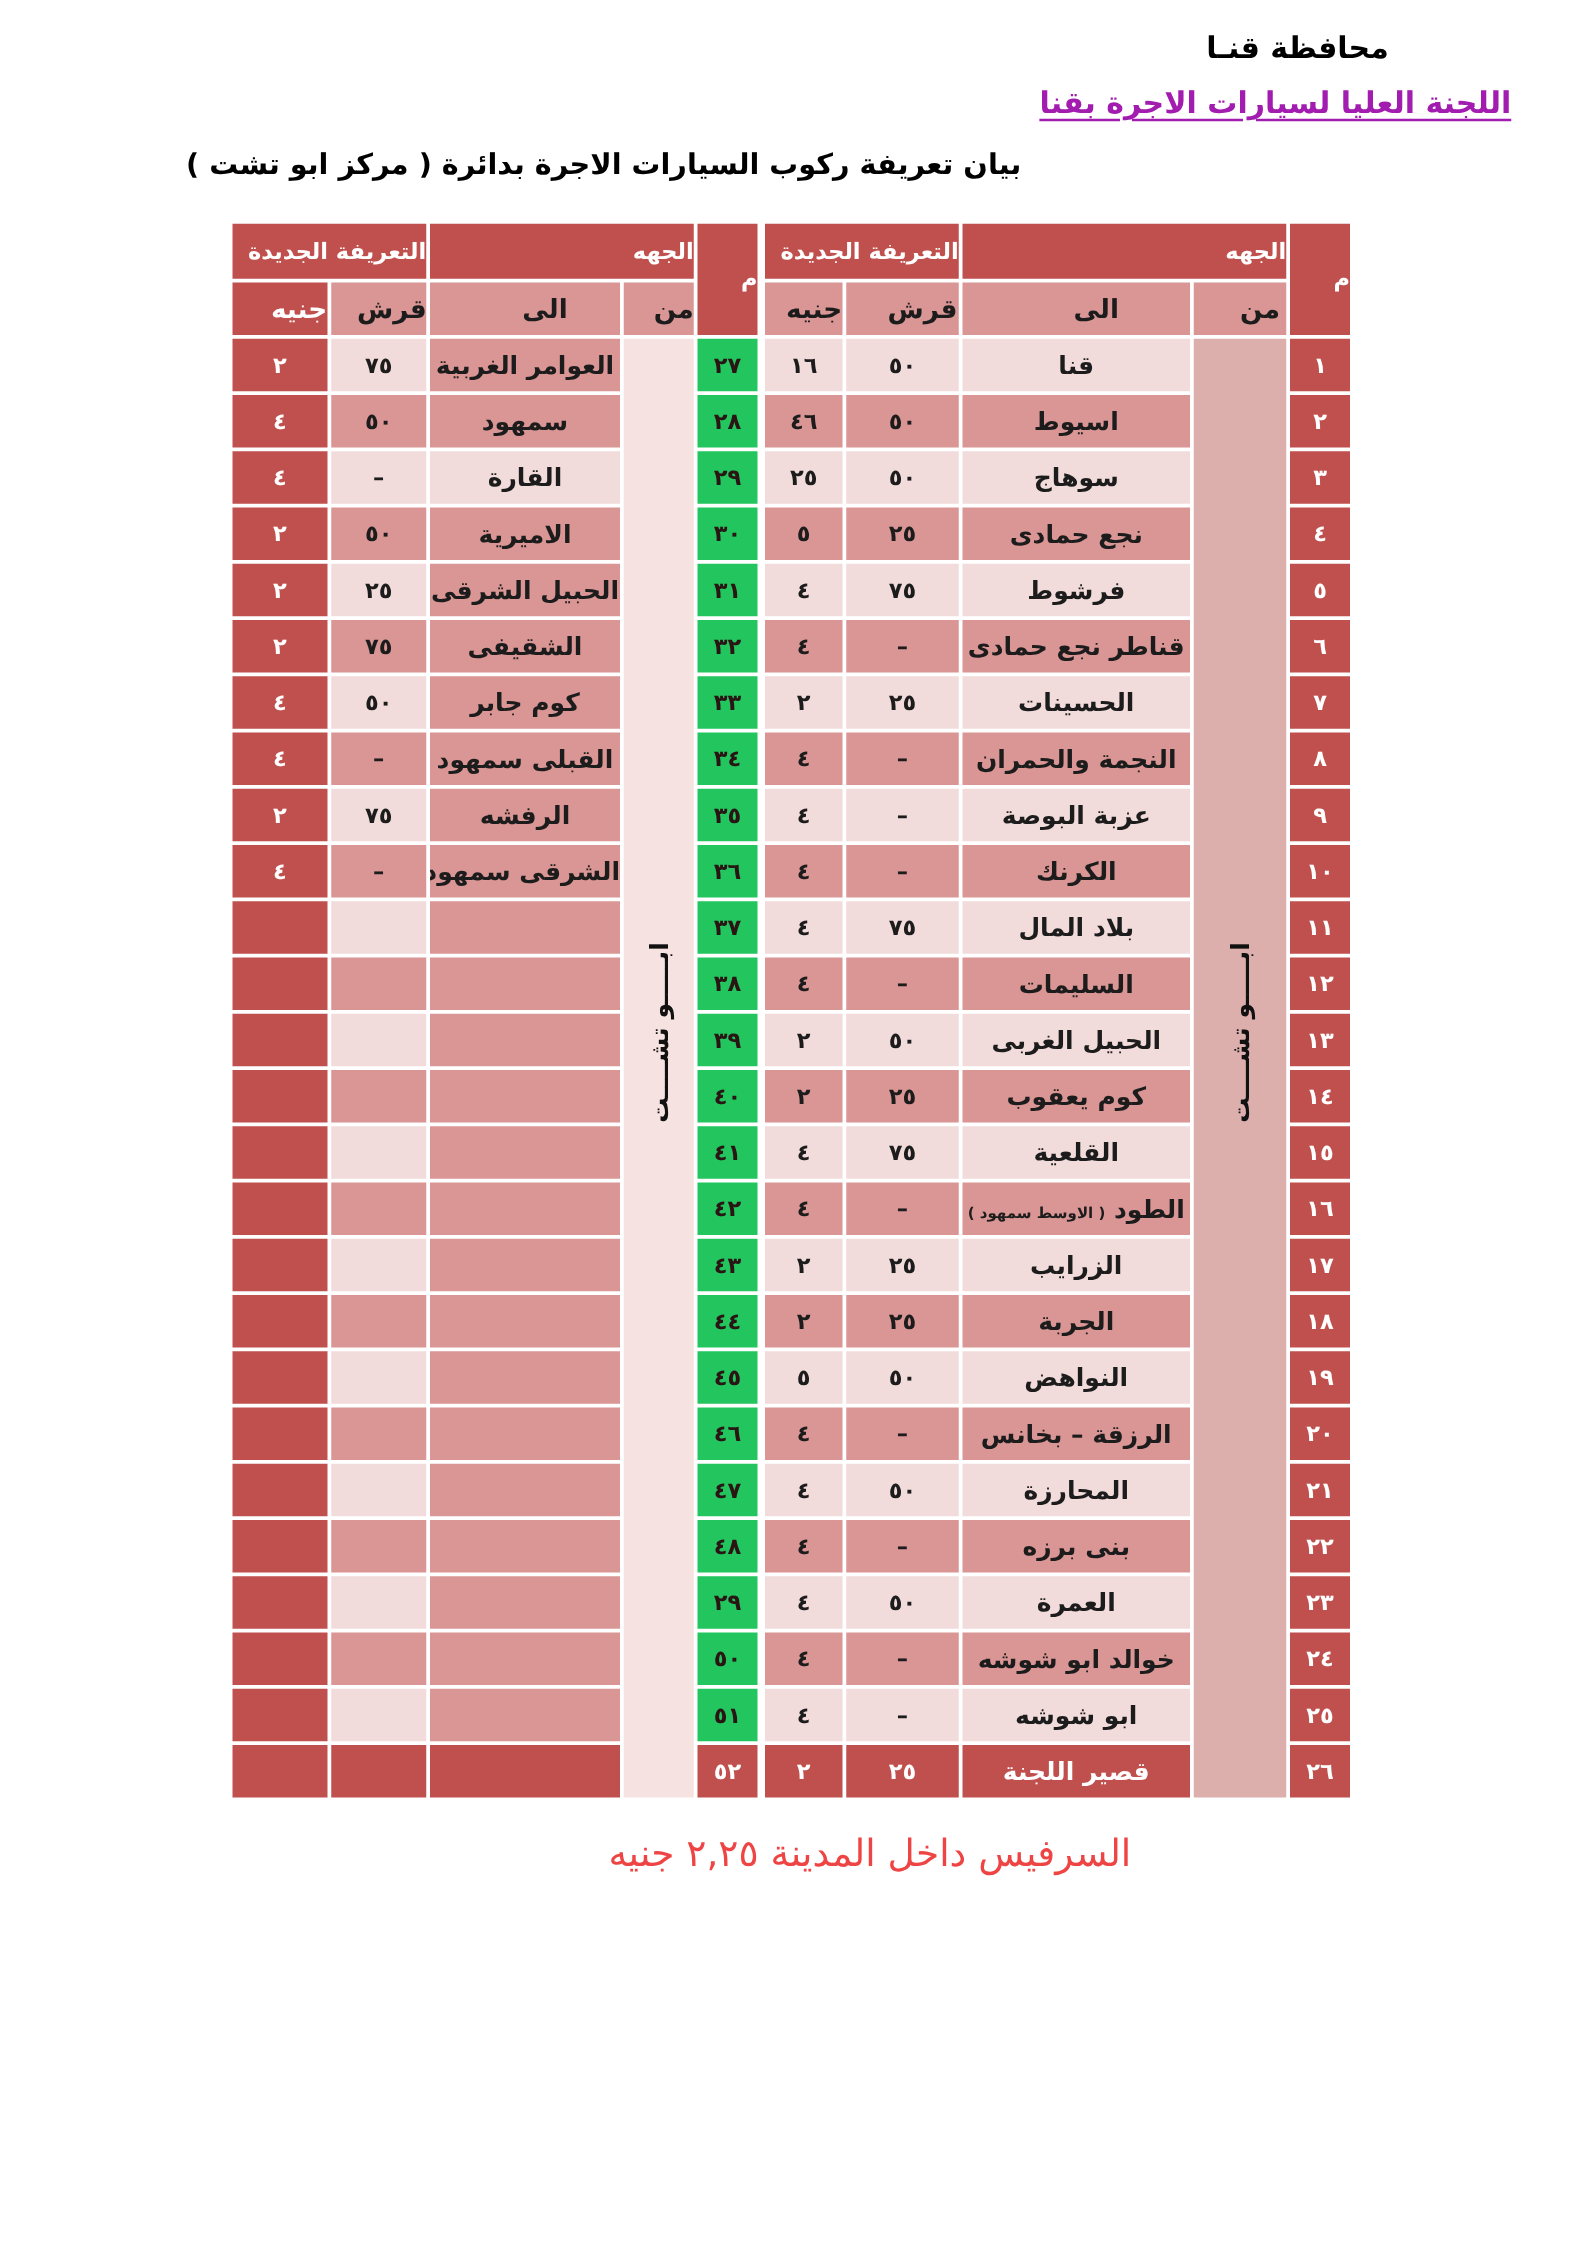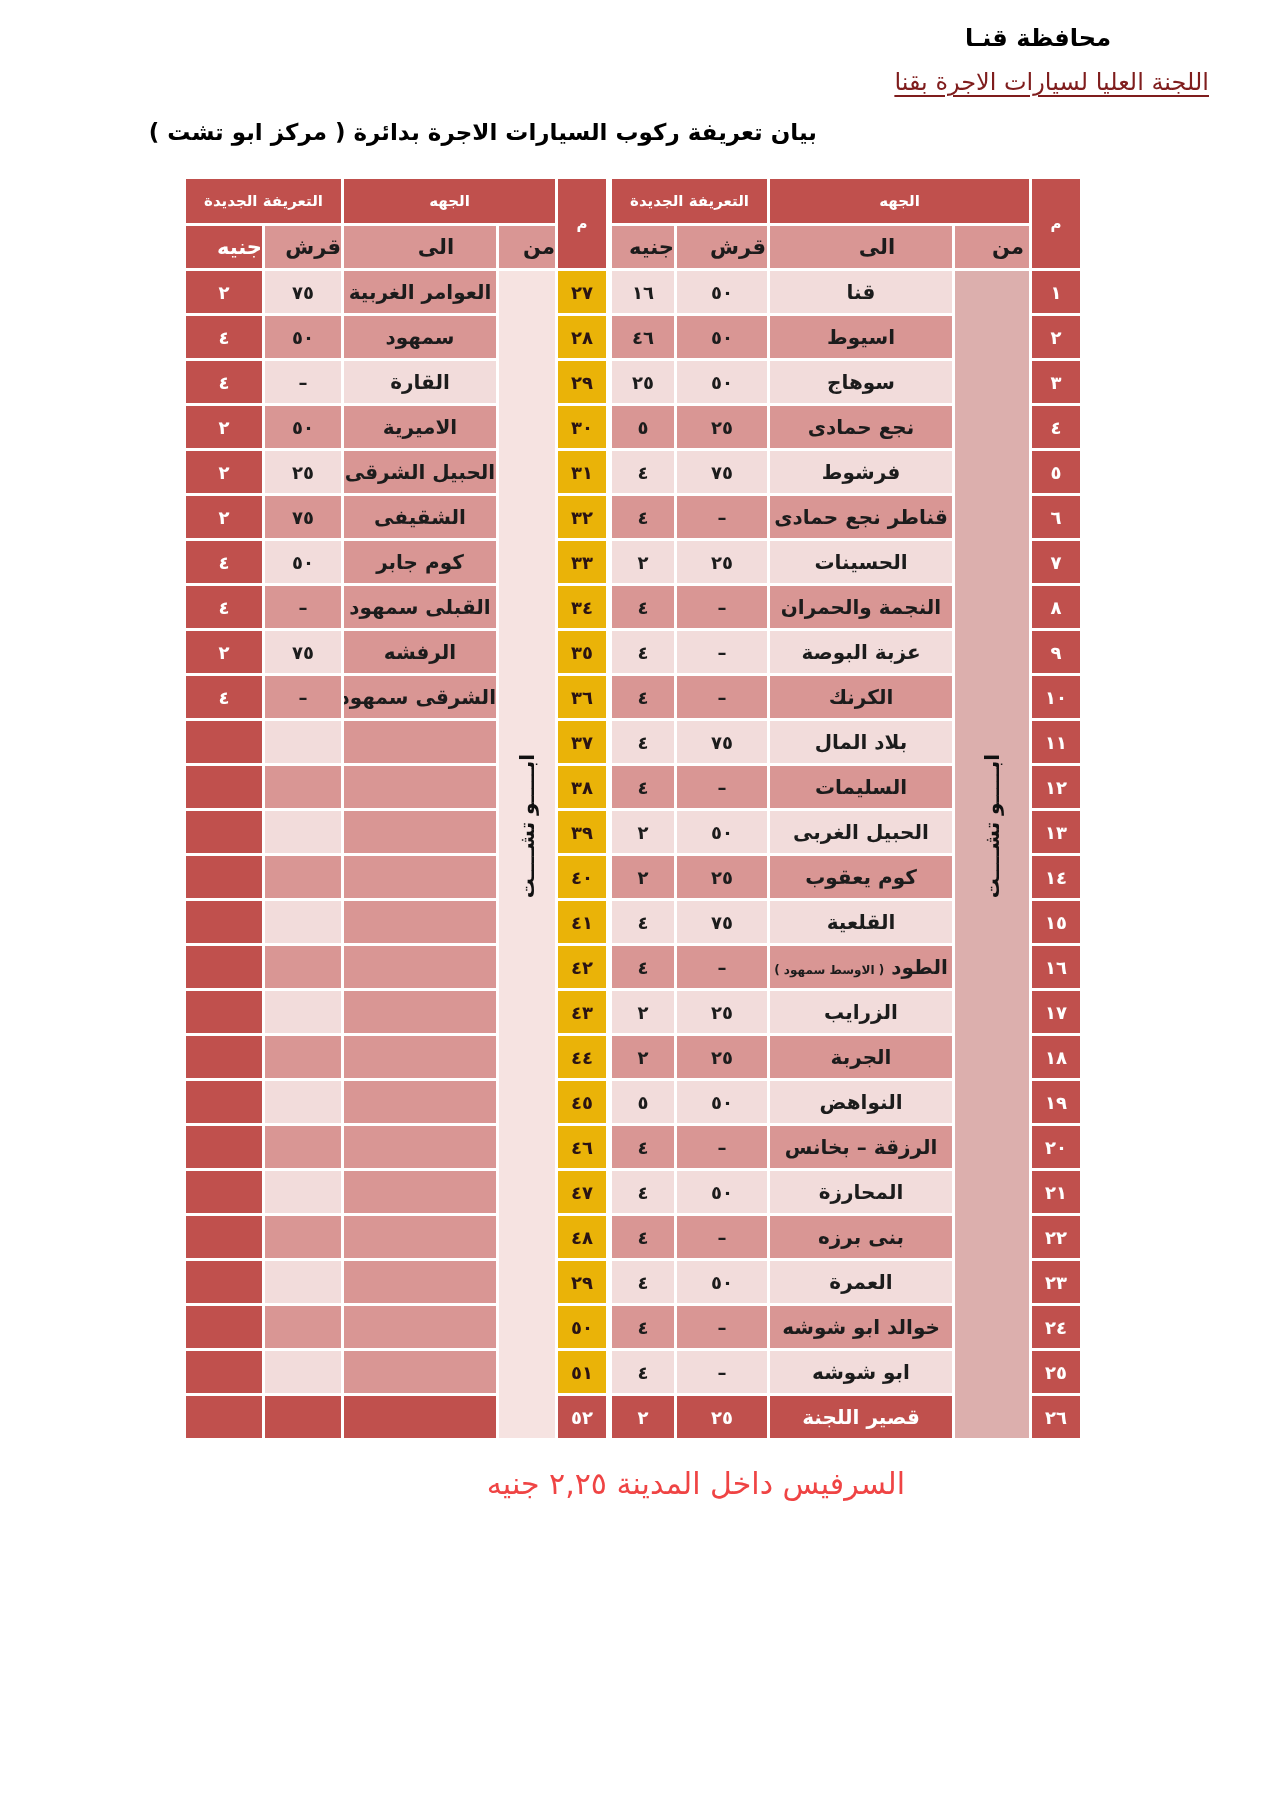--- a/index.html
+++ b/index.html
@@ -2,39 +2,39 @@
 <html lang="ar" dir="rtl"><head>
 <meta charset="utf-8">
 <style>
   html,body{margin:0;padding:0;}
   body{
     width:1271px;height:1797px;background:#ffffff;overflow:hidden;
     font-family:"DejaVu Sans",sans-serif;color:#1c1c1c;direction:rtl;
   }
   .sheet{position:relative;width:1271px;height:1797px;background:#fff;}
   .hdr1{position:absolute;top:24px;right:160px;font-size:24px;font-weight:bold;color:#000;}
-  .hdr2{position:absolute;top:68px;right:62px;font-size:24px;font-weight:normal;color:#7f1d1d;
+  .hdr2{position:absolute;top:68px;right:62px;font-size:24px;font-weight:bold;color:#a21caf;
         text-decoration:underline;text-underline-offset:5px;}
   .title{position:absolute;top:119px;right:454px;font-size:23px;font-weight:bold;color:#000;white-space:nowrap;}
   .tables{position:absolute;top:176px;right:188px;display:flex;align-items:flex-start;}
   table.half{border-collapse:separate;border-spacing:3px;table-layout:fixed;}
   table.half-right{width:474px;}
   table.half-left{width:426px;}
   th,td{text-align:center;vertical-align:middle;font-weight:bold;padding:0;overflow:hidden;}
-  .h1{height:44px;font-size:15px;}
+  .h1{height:44px;font-size:18px;text-align:right;}
   .h2{height:42px;font-size:21px;padding-left:32px;}
   td{height:42px;font-size:19px;}
   td.to{font-size:20px;white-space:nowrap;}
   td.num,td.serial{font-size:18px;}
   .small{font-size:12px;}
   
   .c-dark{background:#c0504d;color:#ffffff;}
   .c-med{background:#d99694;color:#1c1c1c;}
   .c-light{background:#f2dcdb;color:#1c1c1c;}
-  .c-smid{background:#eab308;color:#2a1414;}
+  .c-smid{background:#22c55e;color:#2a1414;}
   .from-cell{padding:0;}
   .from-r{background:#dcafad;}
   .from-l{background:#f6e3e1;}
   td.from-cell{position:relative;}
   .rot{
     position:absolute;top:555px;left:50%;
     transform:translate(-50%,-50%) rotate(-90deg);
     white-space:nowrap;font-size:20px;font-weight:bold;color:#111;
   }
   .footer-note{position:absolute;top:1466px;right:366px;font-size:30px;font-weight:normal;color:#ef4444;white-space:nowrap;margin-left:40px;}

